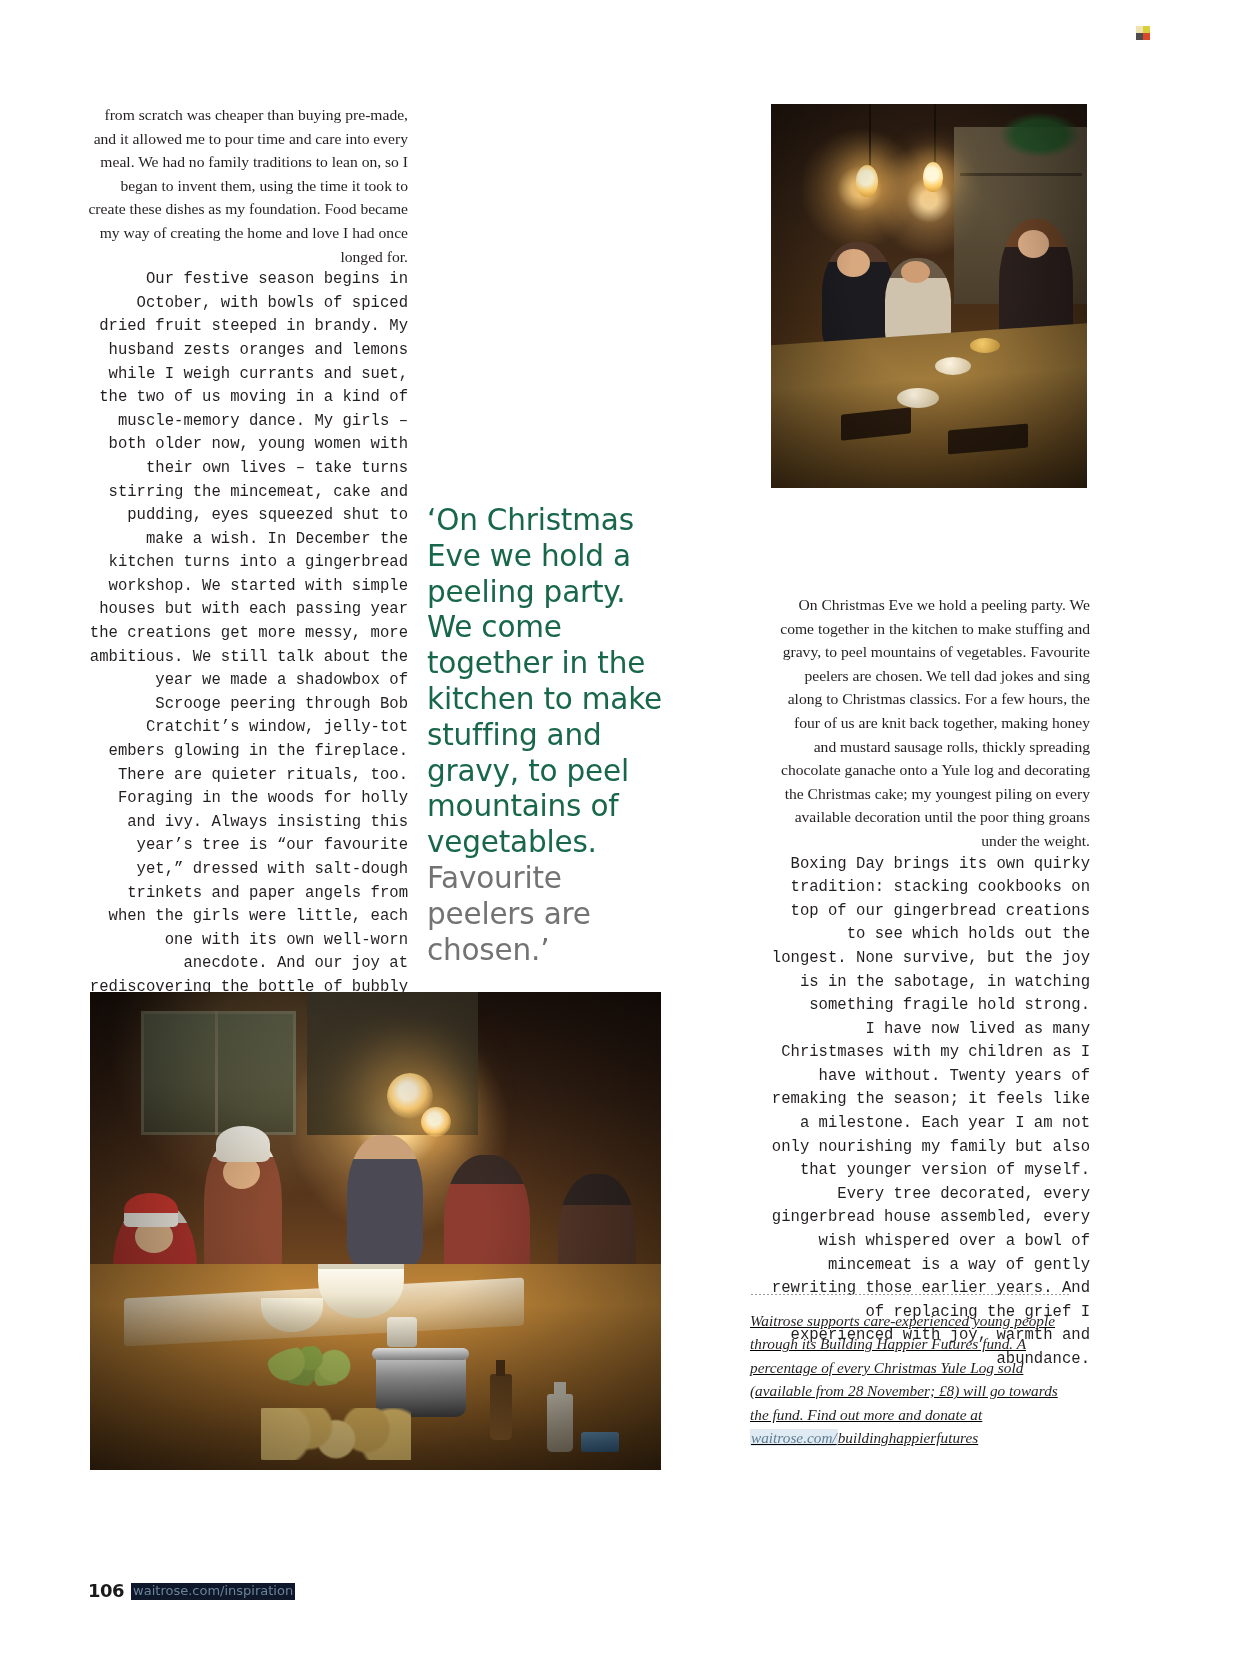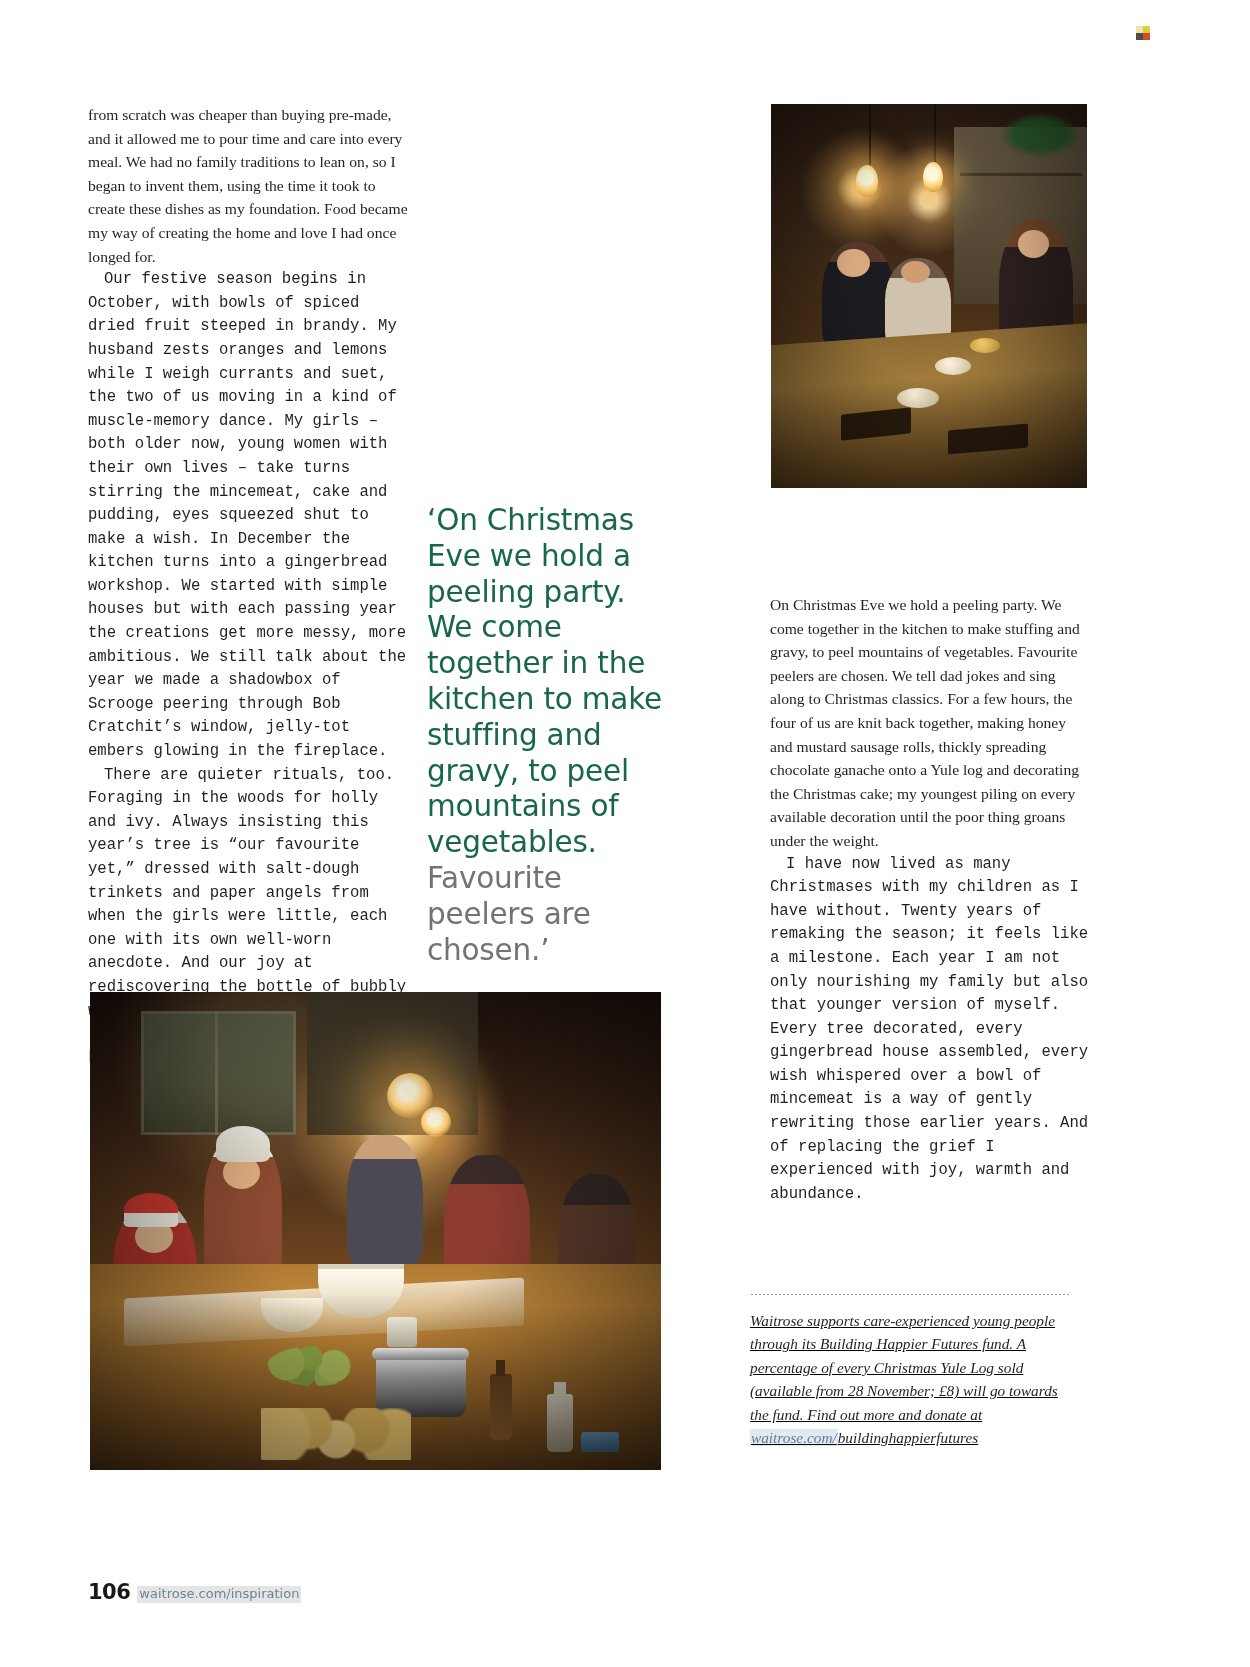--- a/index.html
+++ b/index.html
@@ -23,21 +23,21 @@
   .cornermark i:nth-child(3){background:#4d4d4d;}
   .cornermark i:nth-child(4){background:#d94a2b;}
 
   
   .col{position:absolute;}
   .col p{
     margin:0;
     font-size:15.6px;
     line-height:23.6px;
     color:#231f20;
-    text-align:left;
+    text-align:right;
     hyphens:none;
   }
   .col p + p{text-indent:16px;font-family:Liberation Mono, monospace;}
 
   #col-left{left:88px;top:103px;width:320px;}
   #col-right{left:770px;top:553px;width:320px;margin-top:40px;}
 
   
   #pullquote{
     position:absolute;left:427px;top:503px;width:245px;
@@ -227,25 +227,25 @@
   #footnote .lnk{
     color:#5f7d93;
     background:#dfeaf2;
     padding:0 1px;
   }
 
   
   #pagefoot{position:absolute;left:88px;top:1582px;display:flex;align-items:flex-end;gap:7px;}
   #pagenum{
     font-family:"DejaVu Sans", sans-serif;
-    font-weight:bold;font-size:21px;color:#1a1a1a;letter-spacing:-0.5px;line-height:1;
+    font-weight:bold;font-size:18px;color:#1a1a1a;letter-spacing:-0.5px;line-height:1;
   }
   #footurl{
     font-family:"DejaVu Sans", sans-serif;
-    font-size:13px;color:#6b8498;background:#e5e5e5;padding:1px 2px;line-height:1.15;
+    font-size:13px;color:#6b8498;background:#0f172a;padding:1px 2px;line-height:1.15;
   }
 </style>
 </head>
 <body>
 
 <div class="page">
 
   <div class="cornermark">
     <i></i>
       <i></i>
@@ -278,20 +278,21 @@
     <div class="plate p1"></div>
       <div class="plate p2"></div>
       <div class="plate p3"></div>
     <div class="board b1"></div>
       <div class="board b2"></div>
     <div class="ph-layer vig"></div>
   </div>
 
   <div class="col" id="col-right">
     <p>On Christmas Eve we hold a peeling party. We come together in the kitchen to make stuffing and gravy, to peel mountains of vegetables. Favourite peelers are chosen. We tell dad jokes and sing along to Christmas classics. For a few hours, the four of us are knit back together, making honey and mustard sausage rolls, thickly spreading chocolate ganache onto a Yule log and decorating the Christmas cake; my youngest piling on every available decoration until the poor thing groans under the weight.</p>
+    <p>Boxing Day brings its own quirky tradition: stacking cookbooks on top of our gingerbread creations to see which holds out the longest. None survive, but the joy is in the sabotage, in watching something fragile hold strong.</p>
     <p>I have now lived as many Christmases with my children as I have without. Twenty years of remaking the season; it feels like a milestone. Each year I am not only nourishing my family but also that younger version of myself. Every tree decorated, every gingerbread house assembled, every wish whispered over a bowl of mincemeat is a way of gently rewriting those earlier years. And of replacing the grief I experienced with joy, warmth and abundance.</p>
   </div>
 
   <div id="footnote-wrap">
     <div class="dotted-rule"></div>
     <p id="footnote"><span>Waitrose supports care-experienced young people through its Building Happier Futures fund. A percentage of every Christmas Yule Log sold (available from 28 November; £8) will go towards the fund. Find out more and donate at </span><span class="lnk">waitrose.com/</span><span>buildinghappierfutures</span></p>
   </div>
 
   <div class="photo" id="photo-bottom">
     <div class="ph-layer bg"></div>

